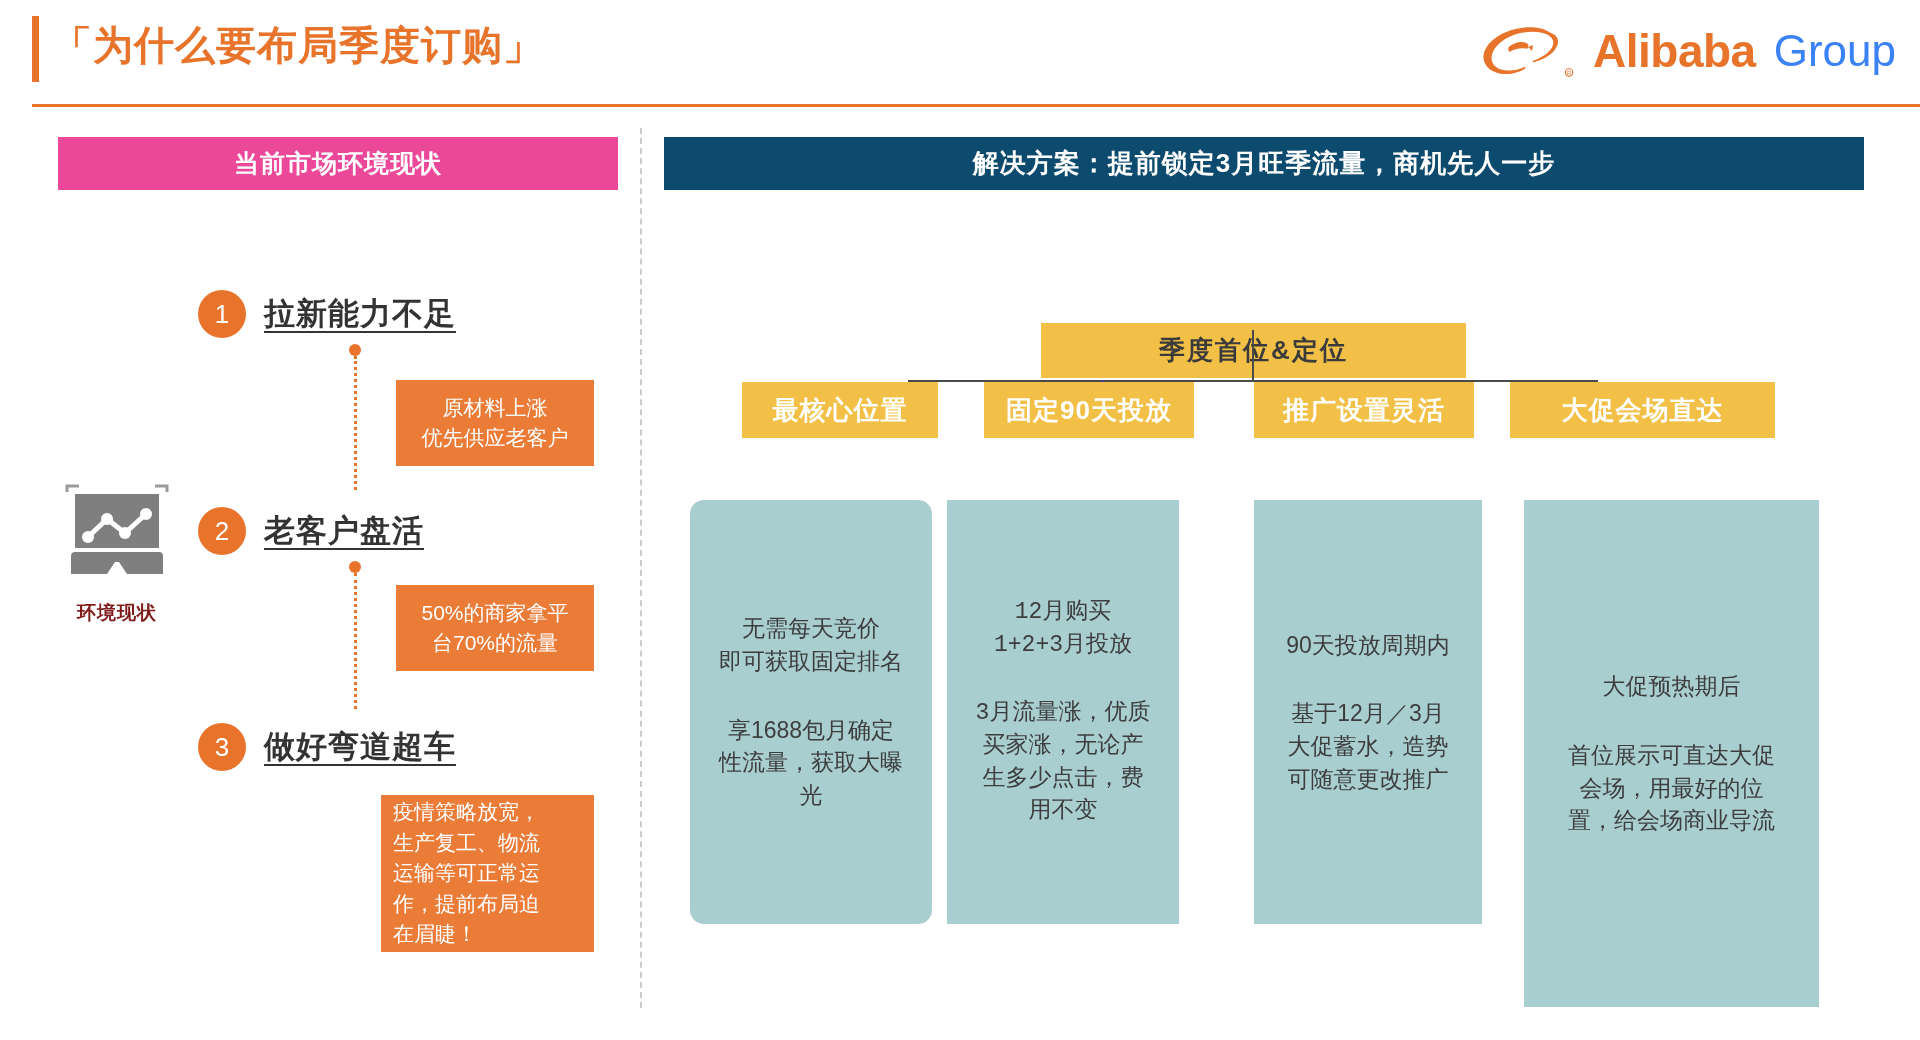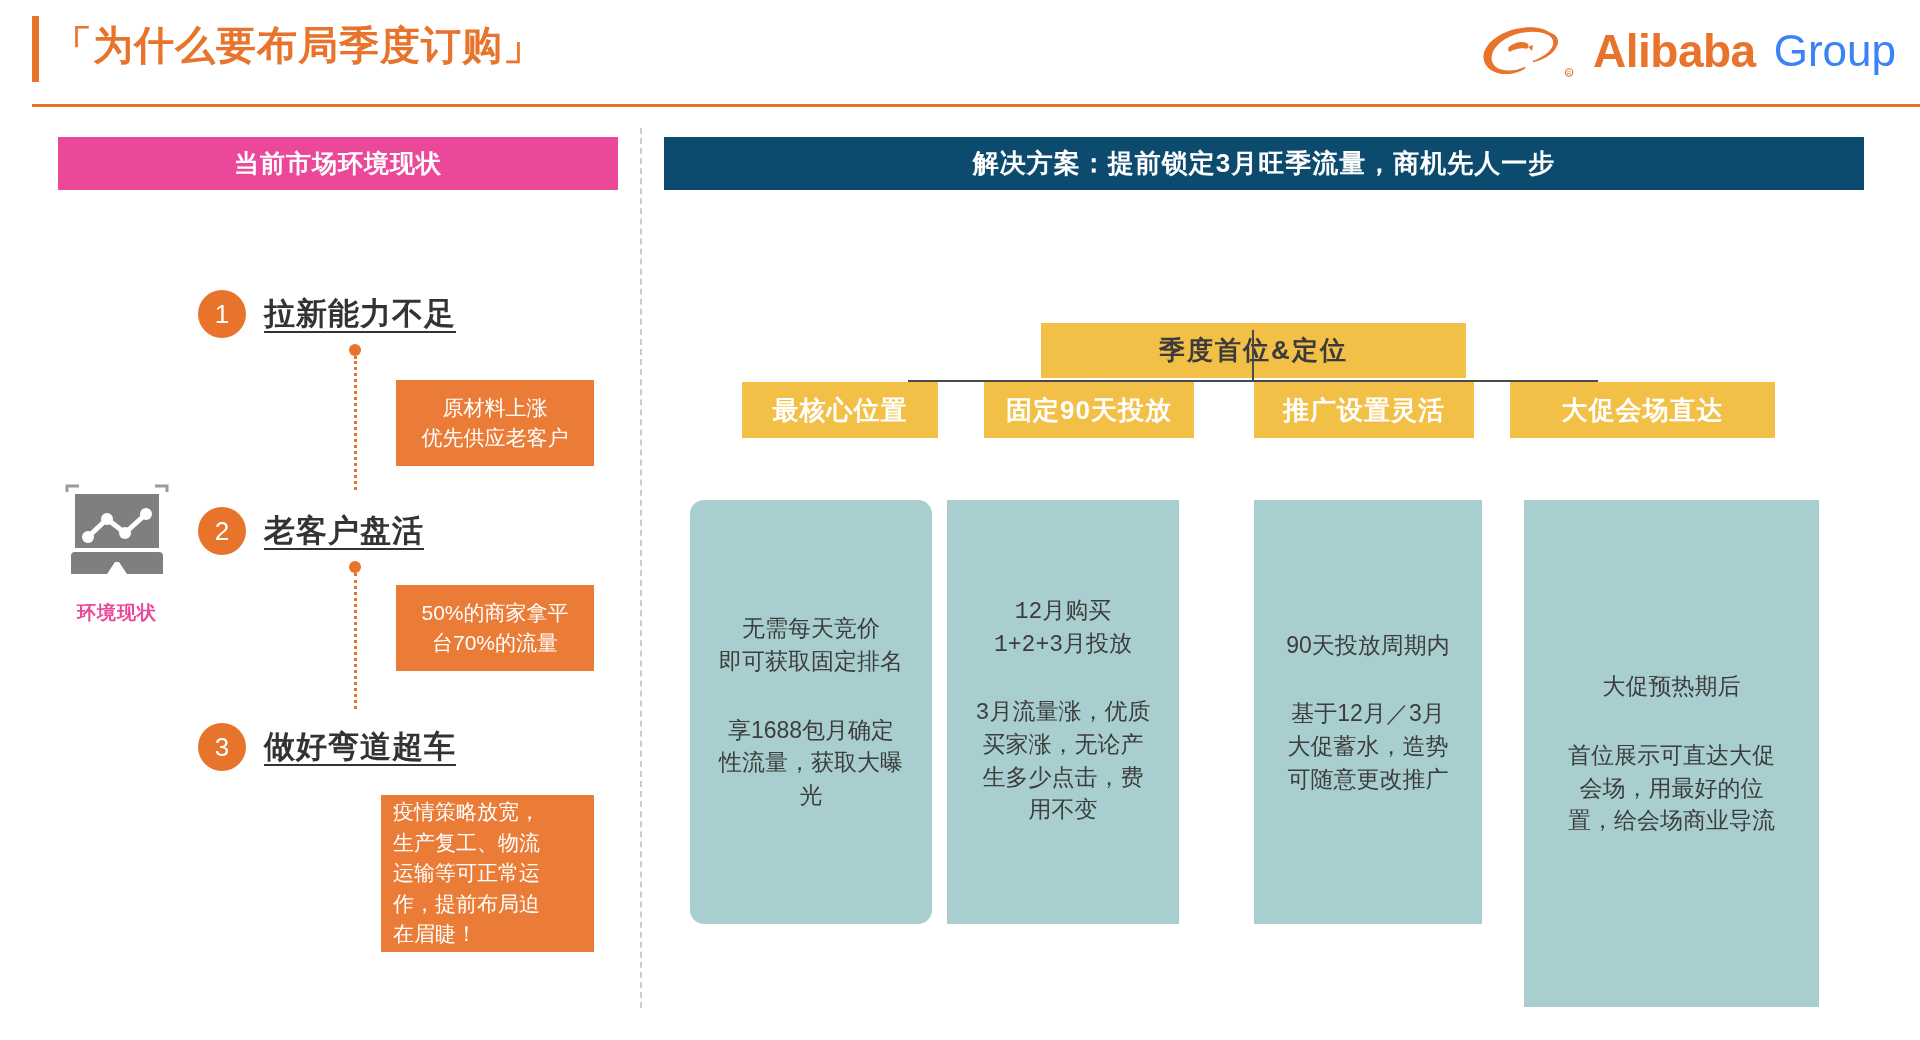--- a/index.html
+++ b/index.html
@@ -54,21 +54,21 @@
     display:flex;align-items:center;justify-content:center;
     font-size:25px;font-weight:bold;letter-spacing:1px;
   }
 
   .env-icon-wrap{position:absolute;left:52px;top:478px;width:130px;}
   .env-icon{
     position:relative;width:112px;height:108px;margin:0 auto;
   }
   .env-label{
     margin-top:14px;text-align:center;font-size:19px;
-    font-weight:bold;color:#ec4899;letter-spacing:1px;
+    font-weight:bold;color:#7f1d1d;letter-spacing:1px;
   }
 
   .num-row{position:absolute;display:flex;align-items:center;gap:18px;}
   .num-circle{
     width:48px;height:48px;border-radius:50%;
     background:#e8732a;color:#fff;
     display:flex;align-items:center;justify-content:center;
     font-size:26px;font-weight:normal;
     font-family:"Liberation Sans",sans-serif;
   }

